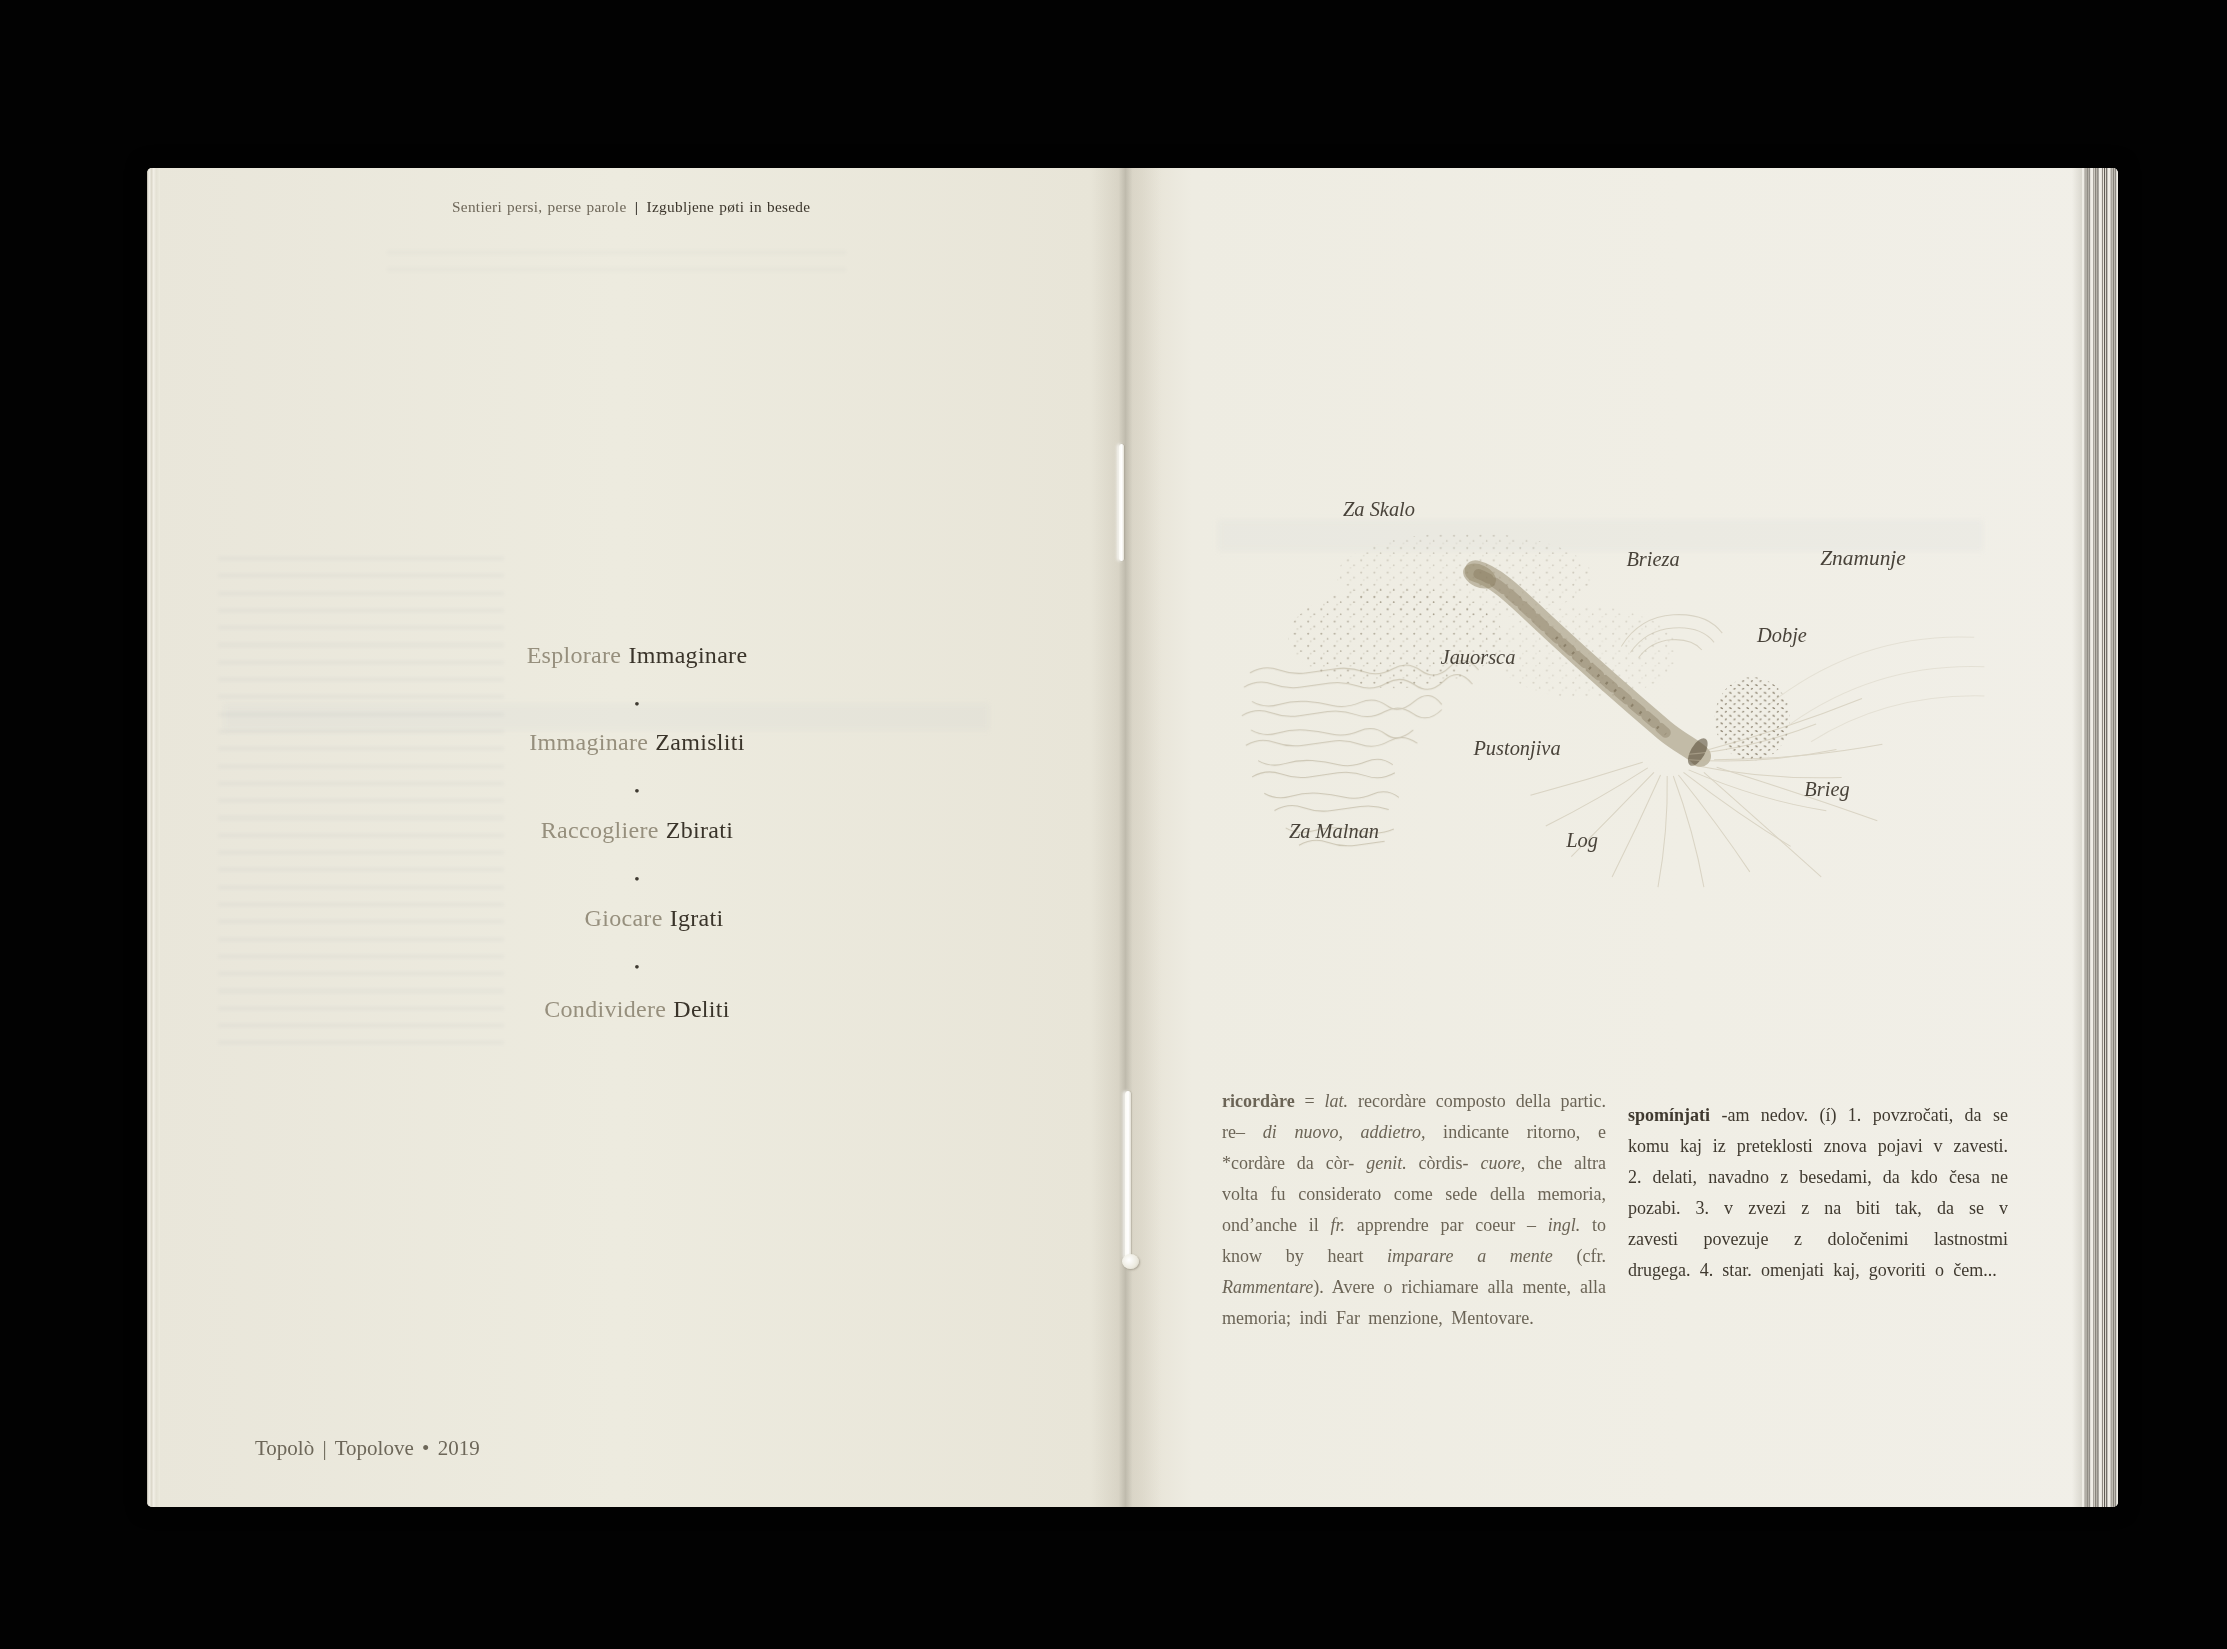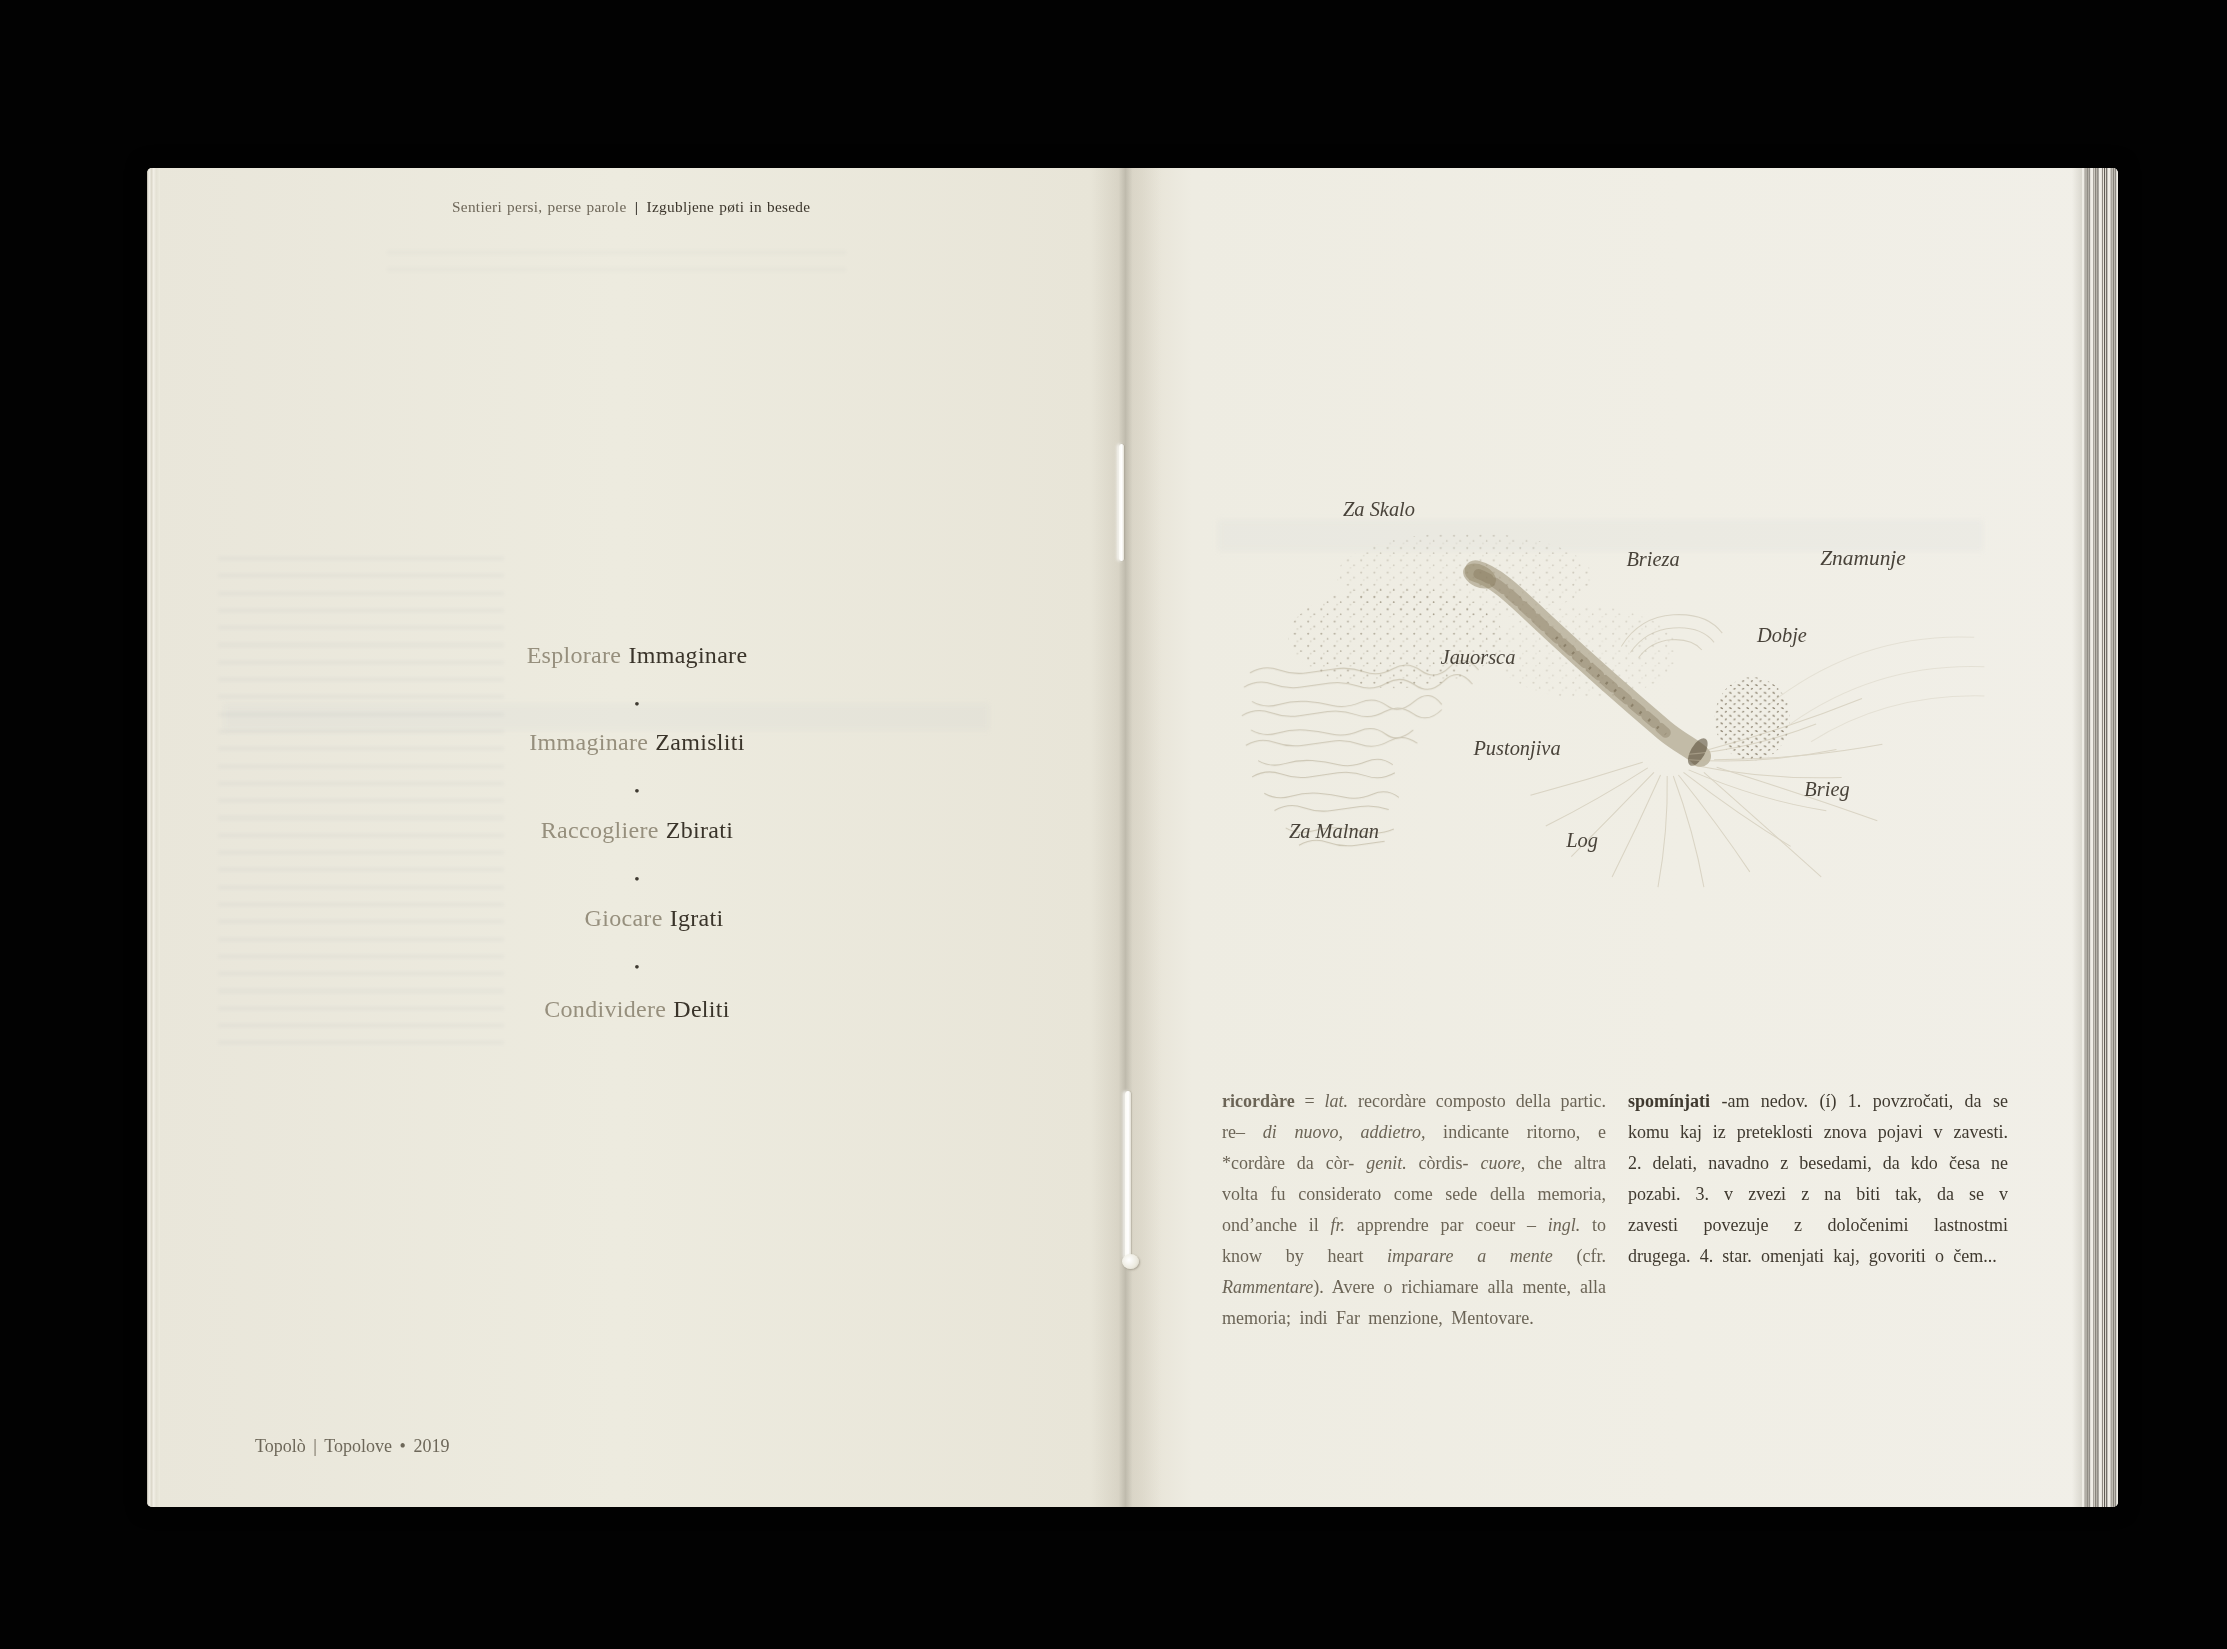--- a/index.html
+++ b/index.html
@@ -32,39 +32,39 @@
 
   
   .running-header{position:absolute;left:277px;top:30px;font-size:15.3px;letter-spacing:0.3px;word-spacing:1px;white-space:nowrap;margin-left:28px;}
   .hdr-it{color:#6e6759;}
   .hdr-sep{color:#45403a;margin:0 8.2px;font-weight:bold;}
   .hdr-sl{color:#3b352b;}
   .pair{position:absolute;transform:translateX(-50%);font-size:24px;letter-spacing:0.3px;white-space:nowrap;}
   .pair .it{color:#968f7d;margin-right:7.1px;}
   .pair .sl{color:#3a342a;}
   .dot{position:absolute;transform:translateX(-50%);color:#3f3a31;font-size:15.3px;line-height:15.3px;}
-  .footer{position:absolute;left:108px;top:1268px;font-size:18px;color:#6d6759;word-spacing:3.1px;white-space:nowrap;}
+  .footer{position:absolute;left:108px;top:1268px;font-size:21px;color:#6d6759;word-spacing:3.1px;white-space:nowrap;}
 
   
   .map-label{position:absolute;transform:translateX(-50%);font-style:italic;font-size:20.4px;color:#49433a;white-space:nowrap;}
   .lbl-0{left:1232px;top:330px;}
   .lbl-1{left:1470px;top:380px;margin-left:36px;}
   .lbl-2{left:1716px;top:378px;font-size:21.4px;}
   .lbl-3{left:1331px;top:478px;}
   .lbl-4{left:1635px;top:456px;}
   .lbl-5{left:1370px;top:569px;}
   .lbl-6{left:1680px;top:610px;}
   .lbl-7{left:1187px;top:652px;}
   .lbl-8{left:1435px;top:661px;}
   .map-svg{position:absolute;left:1052px;top:316px;}
 
   
   .dict{position:absolute;top:918px;font-size:18px;line-height:31px;text-align:justify;}
   .dict-it{left:1075px;width:384px;color:#6b6456;word-spacing:.22em;}
-  .dict-sl{left:1481px;width:380px;color:#3f392f;word-spacing:.26em;}
+  .dict-sl{left:1481px;width:380px;color:#3f392f;word-spacing:.26em;margin-top:14px;}
   .s-b{font-weight:bold;}
   .s-i{font-style:italic;}
 </style>
 </head>
 <body>
 
 <div id="stage">
   <div class="book">
 
     <div class="left-edge"></div>

